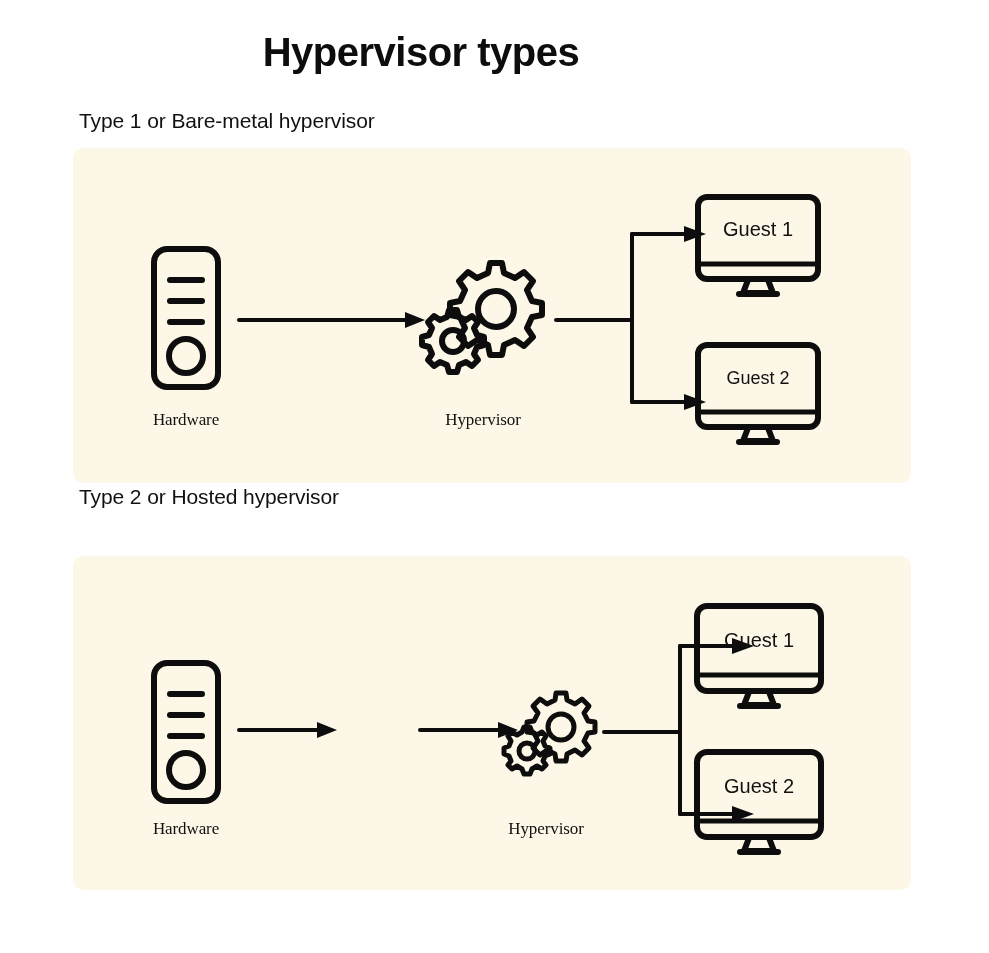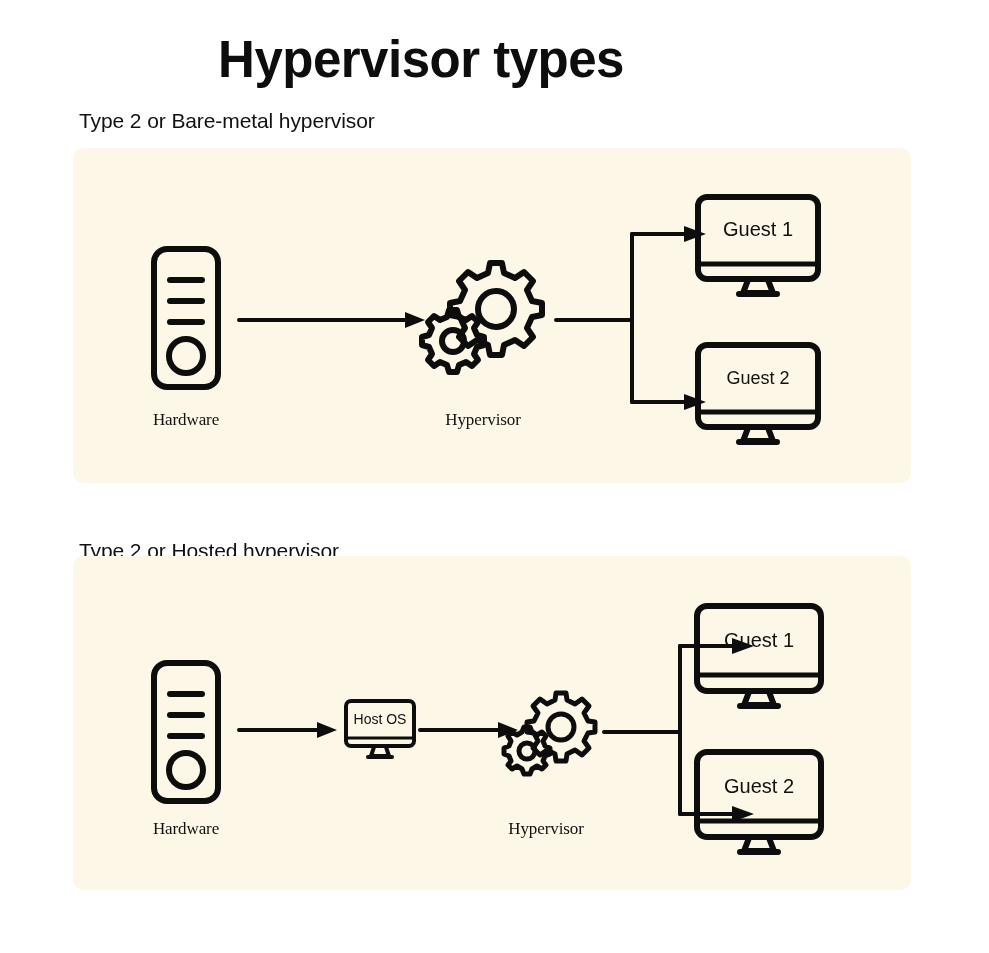--- a/index.html
+++ b/index.html
@@ -14,35 +14,35 @@
     font-family: "Liberation Sans", "DejaVu Sans", sans-serif;
     color: #111111;
     overflow: hidden;
   }
   .page-title {
     position: absolute;
     top: 30px;
     left: 0;
     width: 842px;
     text-align: center;
-    font-size: 51px;
+    font-size: 40px;
     font-weight: bold;
     letter-spacing: -0.5px;
     color: #0d0d0d;
   }
   .section-label {
     position: absolute;
     left: 79px;
     font-size: 21px;
     font-weight: 400;
     color: #111111;
     letter-spacing: -0.1px;
   }
   #label-type1 { top: 109px; }
-  #label-type2 { top: 539px; }
+  #label-type2 { top: 485px; }
 
   .panel {
     position: absolute;
     left: 73px;
     width: 838px;
     background: #FDF7E7;
     border-radius: 10px;
   }
   #panel-type1 { top: 148px; height: 335px; }
   #panel-type2 { top: 556px; height: 334px; }
@@ -72,21 +72,21 @@
     fill: #111111;
     text-anchor: middle;
     dominant-baseline: middle;
   }
 </style>
 </head>
 <body>
 
 <div class="page-title">Hypervisor types</div>
 
-<div class="section-label" id="label-type1">Type 2 or Bare-metal hypervisor</div>
+<div class="section-label" id="label-type1">Type 1 or Bare-metal hypervisor</div>
 
 <div class="panel" id="panel-type1">
 
   <div class="node" style="left:76px; top:96px;">
     <svg width="74" height="148" viewBox="0 0 74 148">
       <rect class="stroke" x="5" y="5" width="64" height="138" rx="13" ry="13" stroke-width="6"></rect>
       <line class="stroke" x1="21" y1="36" x2="53" y2="36" stroke-width="6"></line>
       <line class="stroke" x1="21" y1="57" x2="53" y2="57" stroke-width="6"></line>
       <line class="stroke" x1="21" y1="78" x2="53" y2="78" stroke-width="6"></line>
       <circle class="stroke" cx="37" cy="112" r="17" stroke-width="6"></circle>
@@ -164,29 +164,20 @@
       <circle class="stroke" cx="37" cy="112" r="17" stroke-width="6"></circle>
     </svg>
   </div>
   <div class="node-caption" style="left:3px; top:263px;">Hardware</div>
 
   <svg class="node" style="left:166px; top:166px;" width="98" height="16" viewBox="0 0 98 16">
     <line class="stroke" x1="0" y1="8" x2="80" y2="8" stroke-width="4"></line>
     <polygon class="fill-dark" points="78,0 98,8 78,16"></polygon>
   </svg>
 
-  <div class="node" style="left:270px; top:142px;">
-    <svg width="74" height="62" viewBox="0 0 74 62">
-      <rect class="stroke" x="3" y="3" width="68" height="45" rx="5" ry="5" stroke-width="4"></rect>
-      <line class="stroke" x1="4" y1="40" x2="70" y2="40" stroke-width="3"></line>
-      <path class="stroke" d="M 31,49 L 28,58 L 46,58 L 43,49" stroke-width="4"></path>
-      <line class="stroke" x1="25" y1="59" x2="49" y2="59" stroke-width="4"></line>
-      <text class="screen-text" x="37" y="22" font-size="14">Host OS</text>
-    </svg>
-  </div>
 
   <svg class="node" style="left:347px; top:166px;" width="98" height="16" viewBox="0 0 98 16">
     <line class="stroke" x1="0" y1="8" x2="80" y2="8" stroke-width="4"></line>
     <polygon class="fill-dark" points="78,0 98,8 78,16"></polygon>
   </svg>
 
   <div class="node" style="left:428px; top:136px;">
     <svg width="100" height="82" viewBox="0 0 100 82">
       <g transform="translate(60,28)">
         <path class="stroke" stroke-width="5" d="

